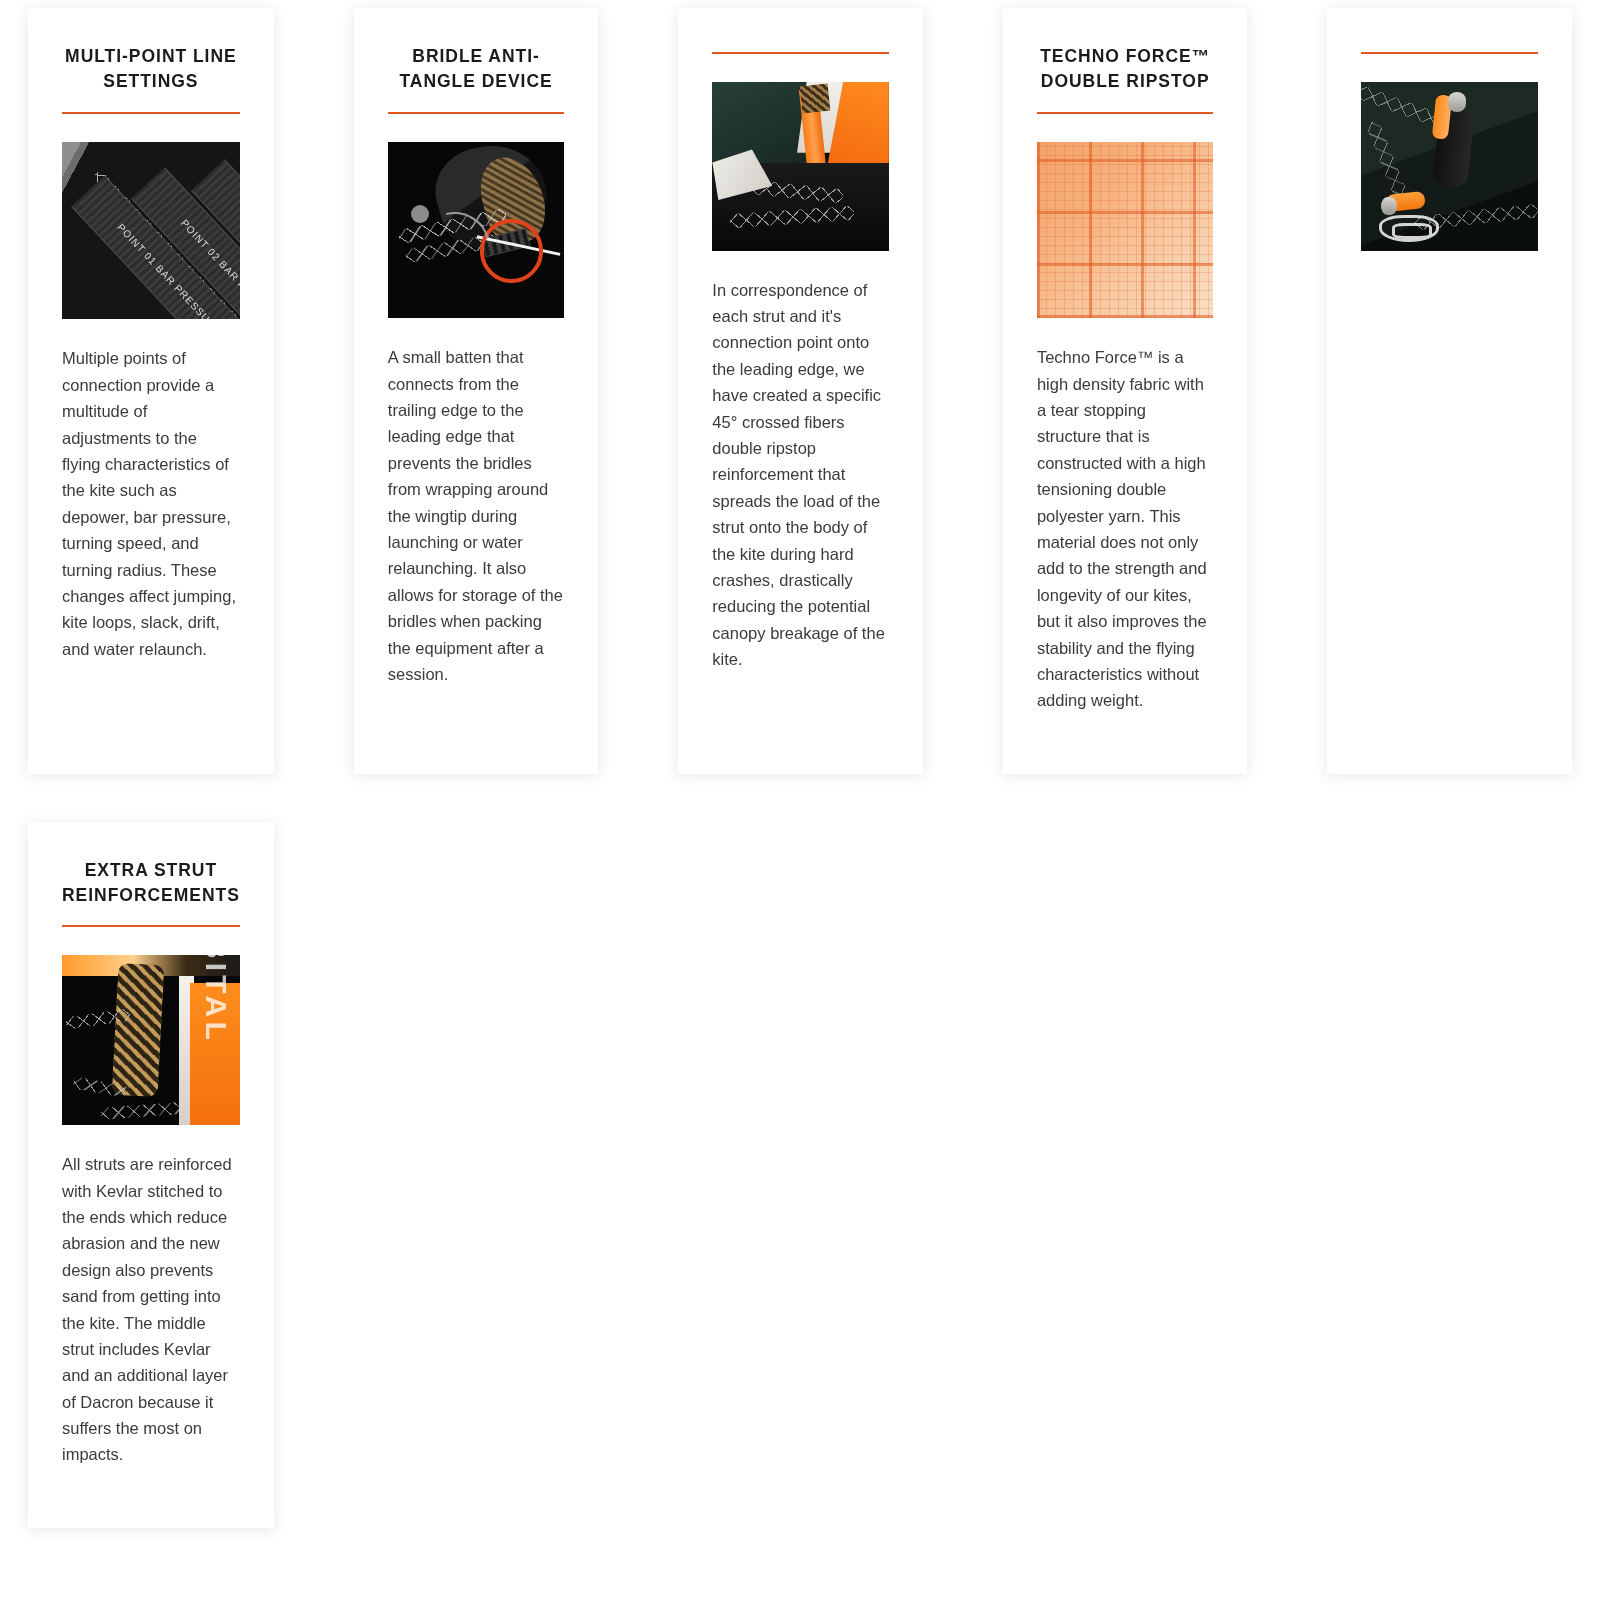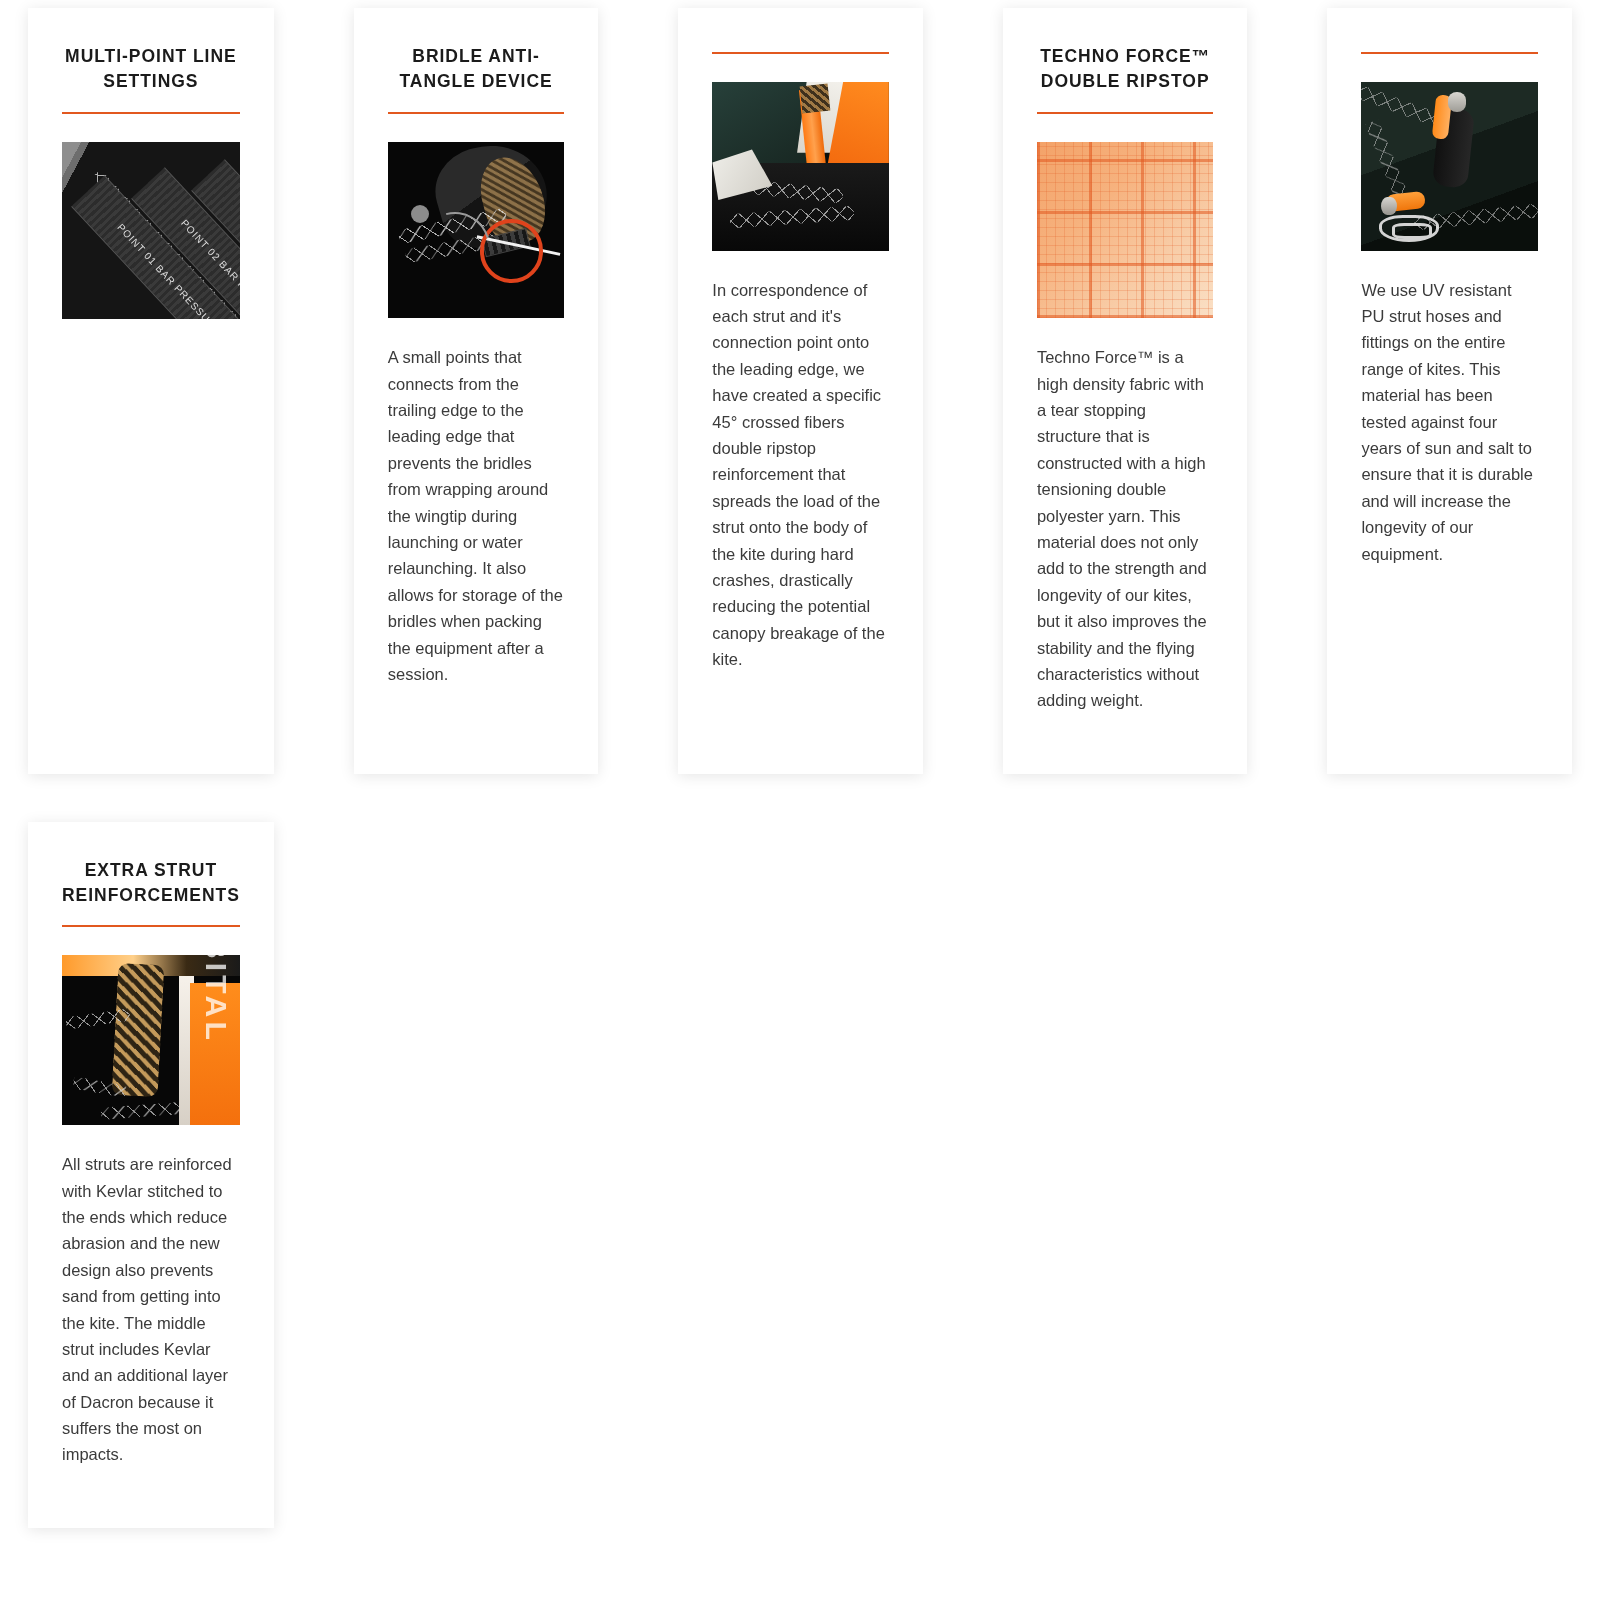--- a/index.html
+++ b/index.html
@@ -378,37 +378,38 @@
         <div class="tape t2">POINT 02 BAR PRESSURE</div>
         <div class="tape t3">POINT 03 BAR PRESSURE</div>
         <div class="tape t4">POINT 04 BAR PRESSURE</div>
         <div class="pig g1"></div>
         <div class="pig g2"></div>
         <div class="pig g3"></div>
         <div class="tagw"></div>
         <div class="line"></div>
         <div class="hook"></div>
       </div>
+      <div class="card-text">Multiple points of connection provide a multitude of adjustments to the flying characteristics of the kite such as depower, bar pressure, turning speed, and turning radius. These changes affect jumping, kite loops, slack, drift, and water relaunch.</div>
     </div>
 
     <div class="card">
       <div class="card-title">BRIDLE ANTI-TANGLE DEVICE</div>
       <div class="rule"></div>
       <div class="photo sq p2">
         <div class="tip"></div>
         <div class="mesh"></div>
         <div class="stitchA"></div>
         <div class="stitchB"></div>
         <div class="batten"></div>
         <div class="wline"></div>
         <div class="circle"></div>
         <div class="knot"></div>
         <div class="curl"></div>
       </div>
-      <div class="card-text">A small points that connects from the trailing edge to the leading edge that prevents the bridles from wrapping around the wingtip during launching or water relaunching. It also allows for storage of the bridles when packing the equipment after a session.</div>
+      <div class="card-text">A small batten that connects from the trailing edge to the leading edge that prevents the bridles from wrapping around the wingtip during launching or water relaunching. It also allows for storage of the bridles when packing the equipment after a session.</div>
     </div>
 
     <div class="card">
       <div class="rule"></div>
       <div class="photo wide p3">
         <div class="greenpanel"></div>
         <div class="whitepanel"></div>
         <div class="orangepanel"></div>
         <div class="strut"></div>
         <div class="strutmesh"></div>
@@ -434,21 +435,20 @@
         <div class="zzz za"></div>
         <div class="zzz zb"></div>
         <div class="zzz zc"></div>
         <div class="boot"></div>
         <div class="nozzleA"></div>
         <div class="capA"></div>
         <div class="nozzleB"></div>
         <div class="capB"></div>
         <div class="logo"></div>
       </div>
-      <div class="card-text">We use UV resistant PU strut hoses and fittings on the entire range of kites. This material has been tested against four years of sun and salt to ensure that it is durable and will increase the longevity of our equipment.</div>
     </div>
 
     <div class="card">
       <div class="card-title">EXTRA STRUT REINFORCEMENTS</div>
       <div class="rule"></div>
       <div class="photo wide p6">
         <div class="topglow"></div>
         <div class="kevlar"></div>
         <div class="whitestripe"></div>
         <div class="orangepanel2"></div>

